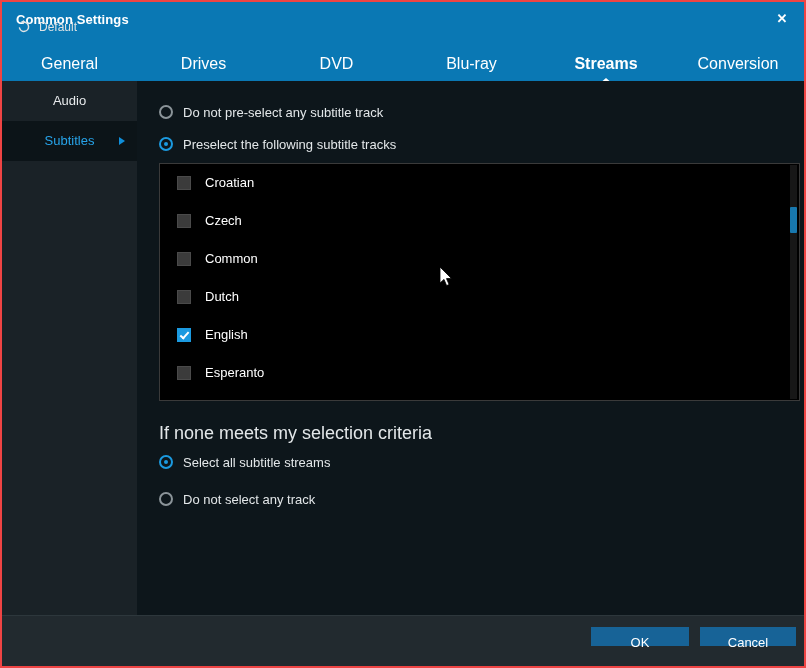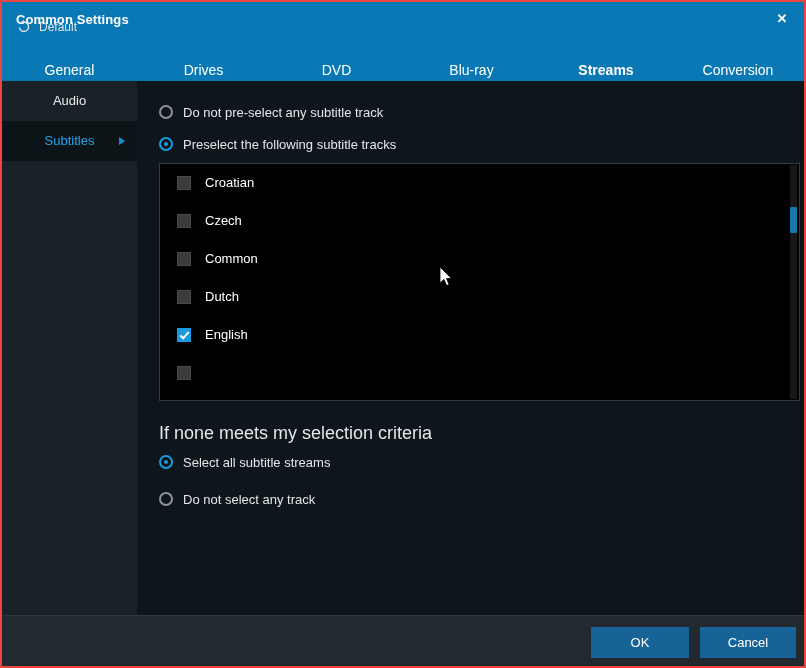--- a/index.html
+++ b/index.html
@@ -60,25 +60,25 @@
   #tabbar {
     position: absolute;
     left: 0;
     top: 36px;
     width: 802px;
     height: 43px;
     background: #0a78b4;
   }
   .tab {
     position: absolute;
-    top: 12px;
+    top: 6px;
     height: 43px;
     line-height: 40px;
     text-align: center;
-    font-size: 14px;
+    font-size: 16px;
     color: #ffffff;
     cursor: pointer;
     white-space: nowrap;
   }
   .tab.active {
     font-weight: bold;
   }
   .tab-underline {
     position: absolute;
     left: 12px;
@@ -293,21 +293,21 @@
   #default-label {
     position: absolute;
     left: 23px;
     top: 0;
     font-size: 12px;
     color: #dfe3e5;
   }
   .footer-btn {
     position: absolute;
     top: 625px;
-    height: 31px;
+    height: 19px;
     line-height: 31px;
     text-align: center;
     background: #176397;
     color: #ffffff;
     font-size: 13px;
     cursor: pointer;
   }
   #ok-button   { left: 589px; width: 98px; }
   #cancel-button { left: 698px; width: 96px; }
 
@@ -392,20 +392,21 @@
       <div class="list-item">
         <span class="cb"></span>
         <span class="list-label">Dutch</span>
       </div>
       <div class="list-item">
         <span class="cb on"></span>
         <span class="list-label">English</span>
       </div>
       <div class="list-item">
         <span class="cb"></span>
+        <span class="list-label">Esperanto</span>
       </div>
 
       <div id="scroll-track">
         <div id="scroll-thumb"></div>
       </div>
     </div>
 
     <div id="criteria-label">If none meets my selection criteria</div>
 
     <div class="radio-row" style="left:22px;top:372px;">

